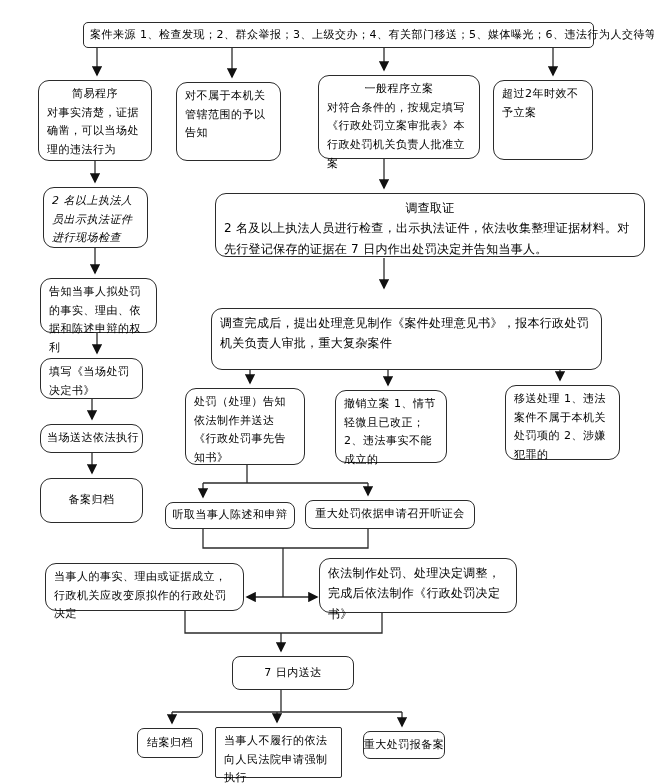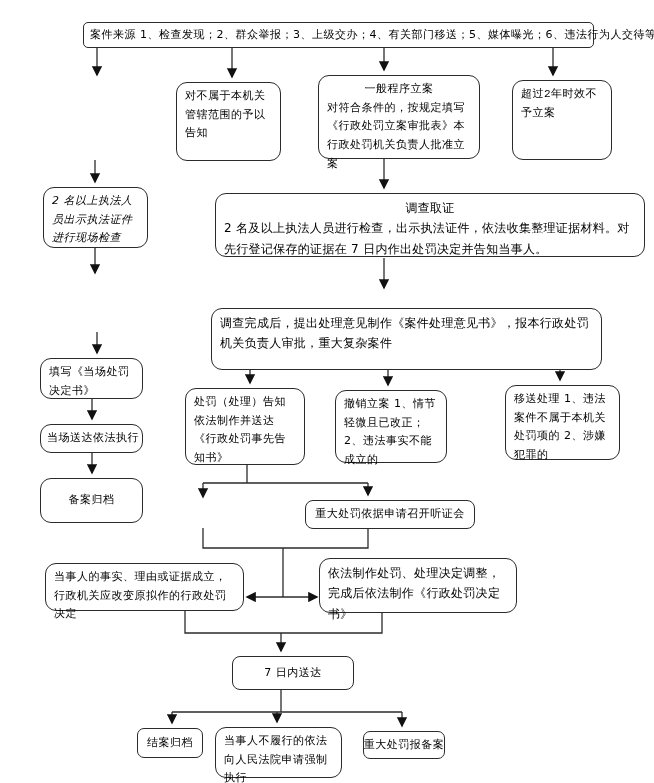--- a/index.html
+++ b/index.html
@@ -66,60 +66,66 @@
 
       <path d="M281,690 L281,712 M172,712 L402,712"></path>
       <line x1="172" y1="712" x2="172" y2="723" marker-end="url(#arr)"></line>
       <line x1="277" y1="712" x2="277" y2="722" marker-end="url(#arr)"></line>
       <line x1="402" y1="712" x2="402" y2="726" marker-end="url(#arr)"></line>
     </g>
   </svg>
 
   <div class="node sq tc nowrap" style="left:83px;top:22px;width:511px;height:26px;padding:3px 6px;">案件来源 1、检查发现；2、群众举报；3、上级交办；4、有关部门移送；5、媒体曝光；6、违法行为人交待等。</div>
 
+  <div class="node" style="left:38px;top:80px;width:114px;height:81px;">
+    <span class="title">简易程序</span>
+    <span>对事实清楚，证据确凿，可以当场处理的违法行为</span>
+  </div>
 
   <div class="node" style="left:176px;top:82px;width:105px;height:79px;">对不属于本机关管辖范围的予以告知</div>
 
   <div class="node" style="left:318px;top:75px;width:162px;height:84px;">
     <span class="title">一般程序立案</span>
     <span>对符合条件的，按规定填写《行政处罚立案审批表》本行政处罚机关负责人批准立案</span>
   </div>
 
-  <div class="node" style="left:512px;top:80px;width:100px;height:80px;font-family:Liberation Mono, monospace;">超过2年时效不予立案</div>
+  <div class="node" style="left:493px;top:80px;width:100px;height:80px;">超过2年时效不予立案</div>
 
   <div class="node" style="left:43px;top:187px;width:105px;height:61px;font-style:italic;">2 名以上执法人员出示执法证件进行现场检查</div>
 
   <div class="node mid" style="left:215px;top:193px;width:430px;height:64px;">
     <span class="title">调查取证</span>
     <span>2 名及以上执法人员进行检查，出示执法证件，依法收集整理证据材料。对先行登记保存的证据在 7 日内作出处罚决定并告知当事人。</span>
   </div>
 
+  <div class="node" style="left:40px;top:278px;width:117px;height:55px;">告知当事人拟处罚的事实、理由、依据和陈述申辩的权利</div>
 
   <div class="node mid" style="left:211px;top:308px;width:391px;height:62px;">调查完成后，提出处理意见制作《案件处理意见书》，报本行政处罚机关负责人审批，重大复杂案件</div>
 
   <div class="node" style="left:40px;top:358px;width:103px;height:41px;">填写《当场处罚决定书》</div>
 
   <div class="node nowrap" style="left:40px;top:424px;width:103px;height:29px;padding:4px 6px;">当场送达依法执行</div>
 
   <div class="node vc" style="left:40px;top:478px;width:103px;height:45px;">备案归档</div>
 
   <div class="node" style="left:185px;top:388px;width:120px;height:77px;">处罚（处理）告知依法制作并送达《行政处罚事先告知书》</div>
 
   <div class="node" style="left:335px;top:390px;width:112px;height:73px;">撤销立案 1、情节轻微且已改正；2、违法事实不能成立的</div>
 
   <div class="node" style="left:505px;top:385px;width:115px;height:75px;">移送处理 1、违法案件不属于本机关处罚项的 2、涉嫌犯罪的</div>
 
+  <div class="node vc nowrap" style="left:165px;top:502px;width:130px;height:27px;border-radius:8px;">听取当事人陈述和申辩</div>
 
   <div class="node vc nowrap" style="left:305px;top:500px;width:170px;height:29px;border-radius:8px;">重大处罚依据申请召开听证会</div>
 
   <div class="node" style="left:45px;top:563px;width:199px;height:48px;">当事人的事实、理由或证据成立，行政机关应改变原拟作的行政处罚决定</div>
 
   <div class="node mid" style="left:319px;top:558px;width:198px;height:55px;">依法制作处罚、处理决定调整，完成后依法制作《行政处罚决定书》</div>
 
   <div class="node vc" style="left:232px;top:656px;width:122px;height:34px;border-radius:8px;">7 日内送达</div>
 
   <div class="node vc nowrap" style="left:137px;top:728px;width:66px;height:30px;border-radius:7px;padding:2px 4px;">结案归档</div>
 
-  <div class="node" style="left:215px;top:727px;width:127px;height:51px;border-radius:11px;">当事人不履行的依法向人民法院申请强制执行</div>
+  <div class="node" style="left:215px;top:727px;width:127px;height:51px;border-radius:2px;">当事人不履行的依法向人民法院申请强制执行</div>
 
   <div class="node vc nowrap" style="left:363px;top:731px;width:82px;height:28px;border-radius:7px;padding:2px 4px;">重大处罚报备案</div>
 
 </div>
 
 </body></html>

